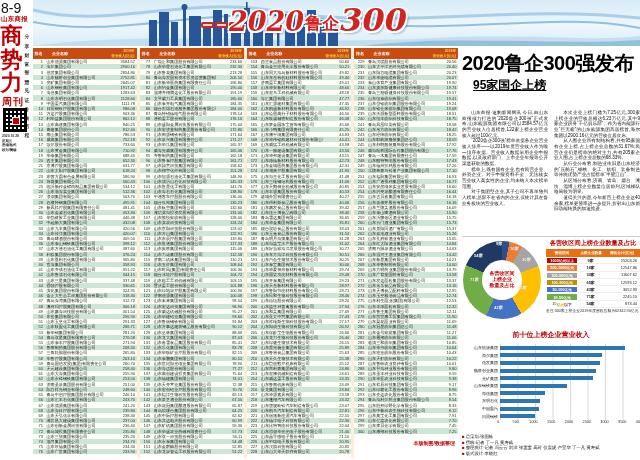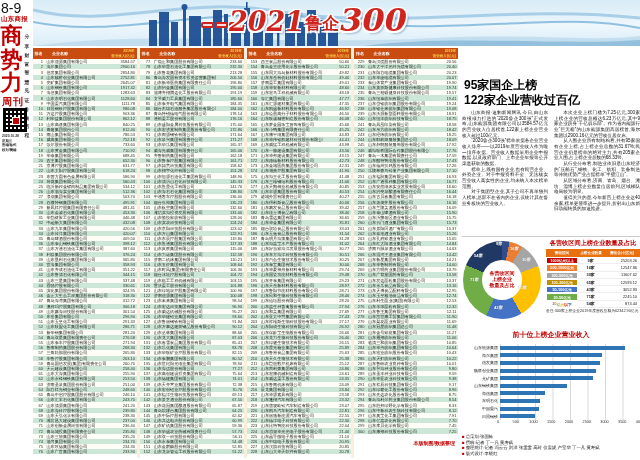--- a/index.html
+++ b/index.html
@@ -42,21 +42,21 @@
   .trow{height:5.21px;display:flex;align-items:center;overflow:hidden;}
   .trow:nth-child(odd){background:#cde7d6;}
   .trow:nth-child(even){background:#fefdf6;}
   .trow .rk{width:10px;text-align:right;padding-right:1.5px;font-size:4px;color:#333;}
   .trow .nm{flex:1;font-size:4.1px;color:#222;white-space:nowrap;overflow:hidden;padding-left:2px;}
   .trow .vl{width:26px;text-align:right;padding-right:1.5px;font-size:4px;color:#333;}
   .tfoot-note{position:absolute;right:3px;bottom:12px;font-size:5px;font-weight:700;color:#c00000;}
   
   .rpanel{position:absolute;left:462px;top:48px;width:178px;height:412px;background:#fff;}
   .headline{position:absolute;left:0;top:2px;width:178px;font-size:20px;font-weight:900;color:#000;letter-spacing:-.5px;white-space:nowrap;}
-  .subh{position:absolute;left:2px;font-size:12px;font-weight:900;color:#000;white-space:nowrap;}
+  .subh{position:absolute;left:11px;font-size:12px;font-weight:900;color:#000;white-space:nowrap;text-decoration:underline;}
   .sub1{top:29px;} .sub2{top:44px;}
   .abody{position:absolute;left:0;top:62px;width:178px;height:122px;overflow:hidden;
          column-count:2;column-gap:6px;font-size:4.6px;line-height:5.65px;color:#111;text-align:justify;}
   .abody p{margin:0;text-indent:2em;}
   .chartsec{position:absolute;left:0;top:188px;width:178px;height:90px;border-top:1px solid #ccc;}
   .donut{position:absolute;left:1px;top:4px;width:78px;height:78px;border-radius:50%;}
   .donut .hole{position:absolute;left:19px;top:19px;width:40px;height:40px;border-radius:50%;background:#fff;
                display:flex;flex-direction:column;align-items:center;justify-content:center;}
   .donut .hole div{font-size:5px;font-weight:900;color:#c00000;line-height:5.8px;}
   .dlabel{position:absolute;font-size:4.2px;font-weight:700;color:#fff;text-shadow:0 0 1px rgba(0,0,0,.4);}
@@ -142,21 +142,21 @@
           <rect x="177" y="20" width="8" height="26"></rect>
         <rect x="187" y="26" width="10" height="20"></rect>
       </g>
     </svg>
     <div class="train">
         <i></i>
         <i></i>
         <i></i>
       </div>
     <div class="btitle">
-      <span class="num n1">2021</span>
+      <span class="num n1">2020</span>
       <span class="cjk">鲁企</span>
       <span class="num n2">300</span>
     </div>
   </div>
 
   <div class="tablezone" id="tcols">
       <div class="tgroup">
         <div class="thead">
           <span class="hrank">排名</span>
           <span class="hname">企业名称</span>
@@ -1681,22 +1681,22 @@
         <div class="trow">
           <span class="rk">300</span>
           <span class="nm">山东康翔科技股份有限公司</span>
           <span class="vl">7.25</span>
         </div>
         <div class="tfoot-note">本版制图/数据整理</div>
       </div>
     </div>
 
   <div class="rpanel">
+    <div class="headline">2020鲁企300强发布</div>
     <div class="subh sub1">95家国企上榜</div>
-    <div class="subh sub2">122家企业营收过百亿</div>
     <div class="abody" id="articleBody">
         <p>山东商报·速豹新闻网讯 今日,由山东商报倾力打造的“2020鲁企300强”正式发布,山东能源集团有限公司以3584.57亿元的营业收入位居榜首,122家上榜企业营业收入超过100亿元。</p>
         <p>“2020鲁企300强”榜单依据各企业营业收入排序——以2019年度营业收入作为唯一排序依据。营业收入数据采用企业申报数据,以及政府部门、上市企业年报等公开渠道获取的数据。</p>
         <p>榜单上,既有国有企业,也有民营企业、外资企业。对于申报资料不全、无法核实营业收入真实性的企业,均未纳入本次榜单范围。</p>
         <p>对于集团型企业,其子公司不再单独列入榜单;总部不在省内的企业,仅统计其在鲁业务板块的营业收入。</p>
         <p>本次企业上榜门槛为7.25亿元,300家上榜企业的营收总额达6.23万亿元,其中9家企业跻身“千亿俱乐部”。作为省内能源行业“巨无霸”的山东能源集团高居榜首,海尔集团以2900.16亿元的营收位居次席。</p>
         <p>从入围企业所有制结构看,共有95家国有企业上榜,占上榜企业总数的31.67%;民营企业仍是榜单的绝对主力,共有205家企业入围,占上榜企业总数的68.33%。</p>
         <p>从行业分布看,制造业依旧是山东经济的“压舱石”,钢铁、化工、纺织、装备制造等传统优势产业占据榜单“半壁江山”。</p>
         <p>从区域分布看,济南、青岛、烟台、潍坊、淄博上榜企业数量位居前列,区域梯队格局较为明显。</p>
         <p>值得关注的是,今年新晋上榜企业达40余家,榜单更替率进一步提升,折射出山东新旧动能转换的加速推进。</p>

